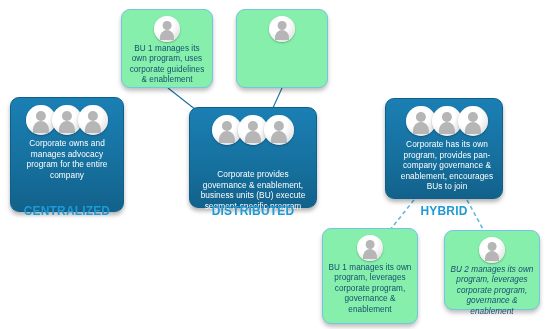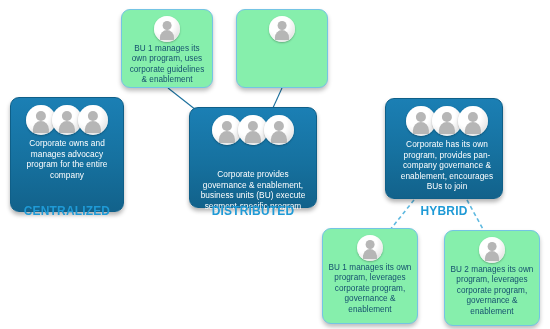--- a/index.html
+++ b/index.html
@@ -150,20 +150,20 @@
   <div class="caption" style="left:189px;top:203px;width:128px;">DISTRIBUTED</div>
   <div class="caption" style="left:385px;top:203px;width:118px;">HYBRID</div>
 
   <div class="node light" style="left:322px;top:222px;width:96px;height:96px;margin-top:6px;">
     <div class="avatars one">
       <div class="avatar small"></div>
     </div>
     <div class="body">BU 1 manages its own program, leverages corporate program, governance &amp; enablement</div>
   </div>
 
-  <div class="node light" style="left:444px;top:230px;width:96px;height:96px;">
+  <div class="node light" style="left:444px;top:230px;width:96px;height:80px;font-style:italic;">
     <div class="avatars one">
       <div class="avatar small"></div>
     </div>
     <div class="body">BU 2 manages its own program, leverages corporate program, governance &amp; enablement</div>
   </div>
 
 </div>
 
 </body></html>

